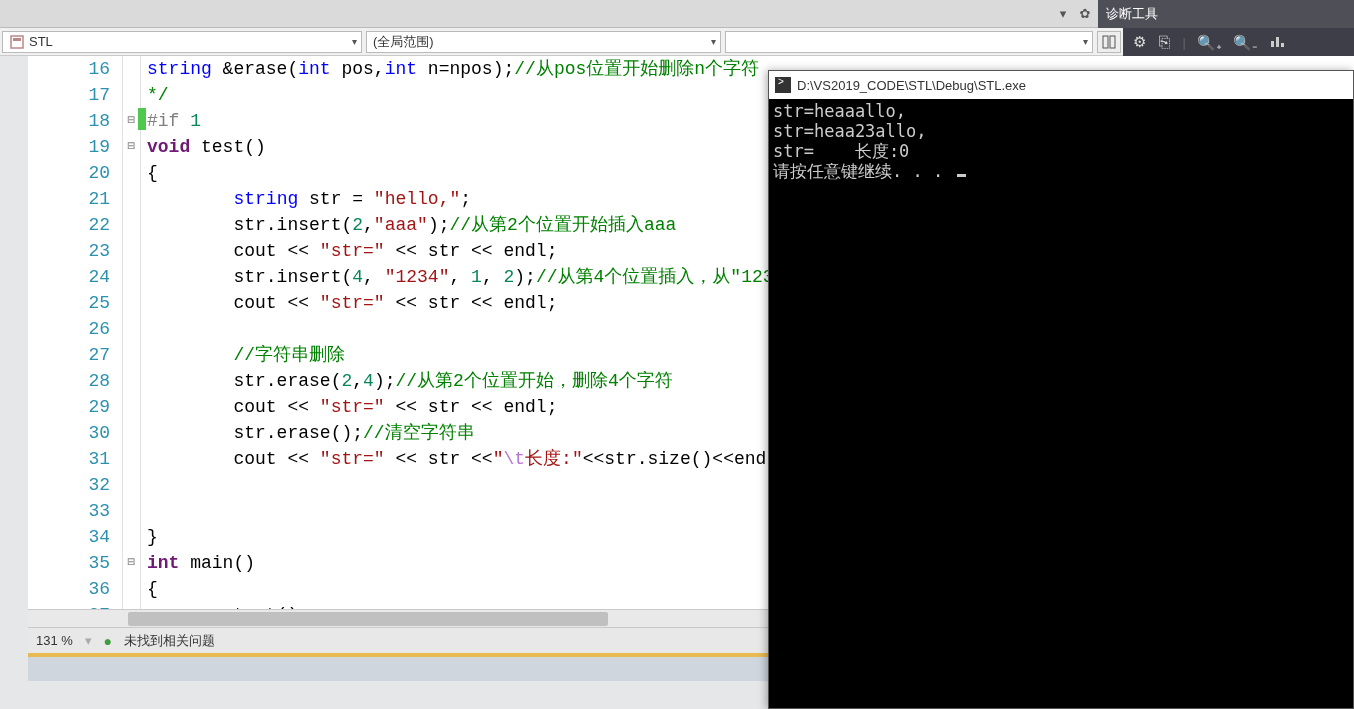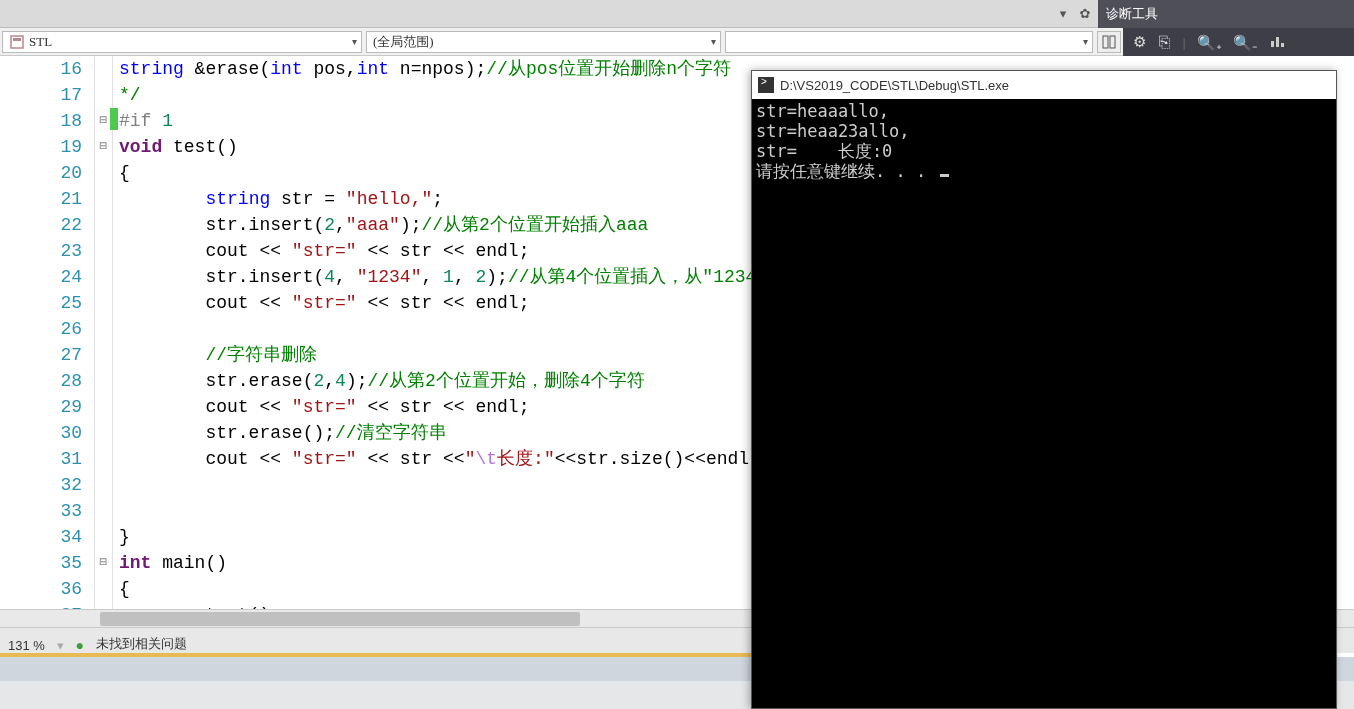--- a/index.html
+++ b/index.html
@@ -61,41 +61,41 @@
   border: 1px solid #bababa;
   background: #fff;
   height: 22px;
   display: flex;
   align-items: center;
   padding: 0 6px;
   font-size: 13px;
   color: #333;
   position: relative;
   margin: 0 2px;
-  font-family: Liberation Serif, serif;
 }
 .dropdown .arrow {
   position: absolute;
   right: 4px;
   font-size: 10px;
   color: #555;
 }
 .dropdown-icon { width: 16px; height: 16px; margin-right: 4px; display: flex; align-items: center; justify-content: center; }
 .tool-icons {
   background: #3e3e48;
   display: flex;
   align-items: center;
   gap: 12px;
   padding: 0 10px;
   height: 28px;
 }
 .tool-icons .icon { color: #ddd; font-size: 15px; }
 .main-area {
   display: flex;
   height: calc(100% - 84px);
+  padding-left: 28px;
 }
 .editor-container {
   flex: 1;
   display: flex;
   flex-direction: column;
   background: #fff;
   min-width: 0;
 }
 .code-area {
   flex: 1;
@@ -161,40 +161,40 @@
   width: 480px;
   height: 14px;
   background: #c0c0c0;
   border-radius: 2px;
 }
 .status-bar {
   height: 26px;
   background: #e8e8e8;
   border-top: 1px solid #cacaca;
   display: flex;
-  align-items: flex-end;
+  align-items: center;
   padding: 0 8px;
   font-size: 13px;
   color: #333;
   gap: 12px;
 }
 .status-bar .check { color: #3c9e3c; font-size: 14px; }
 .orange-line {
   height: 4px;
   background: #e8ba52;
   width: 768px;
 }
 .bottom-rest {
   height: 24px;
   background: #cfd6de;
 }
 
 .console-window {
   position: absolute;
-  left: 751px;
+  left: 768px;
   top: 70px;
   width: 586px;
   height: 639px;
   background: #000;
   border: 1px solid #555;
   box-shadow: -2px 0 8px rgba(0,0,0,0.3);
   display: flex;
   flex-direction: column;
 }
 .console-titlebar {

